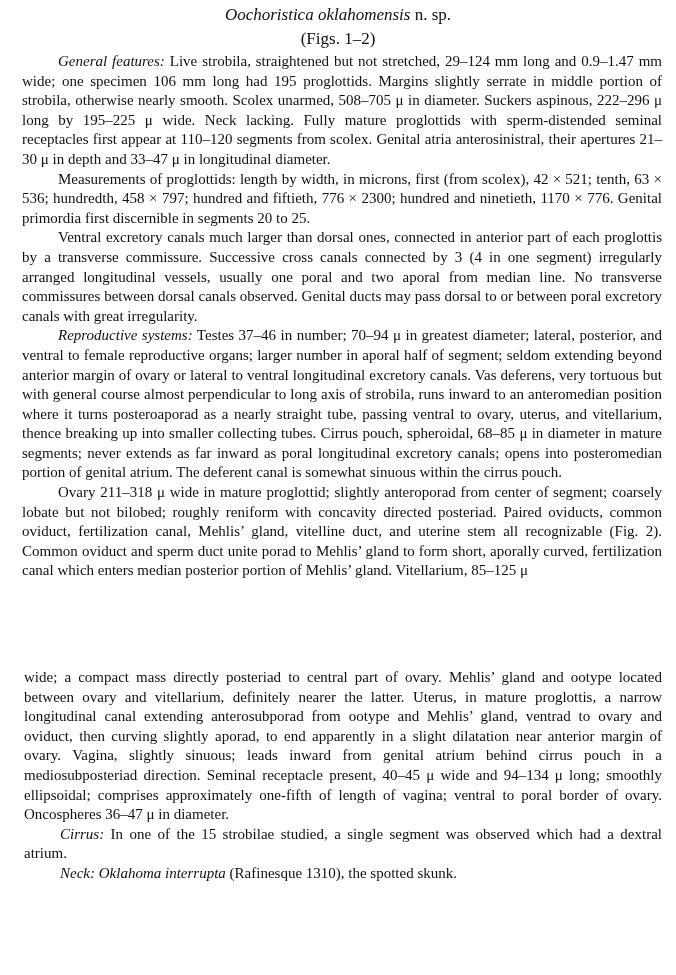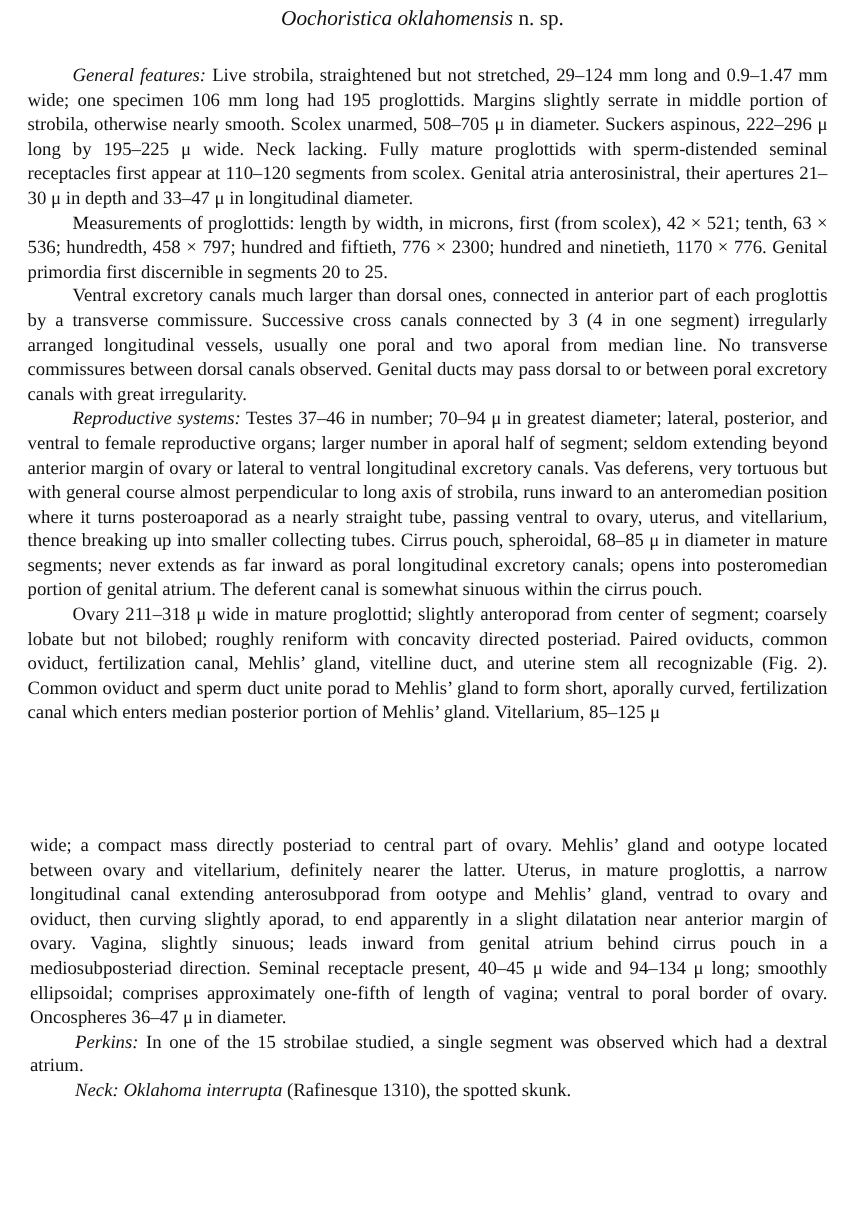--- a/index.html
+++ b/index.html
@@ -22,27 +22,28 @@
   p { margin: 0; text-indent: 36px; }
   em { font-style: italic; }
 </style>
 </head>
 <body>
 
 <div class="page">
   <div class="head title">
     <em>Oochoristica oklahomensis</em><span> n. sp.</span>
   </div>
+  <div class="head figs">(Figs. 1–2)</div>
 
   <div class="block block1">
     <p><em>General features:</em><span> Live strobila, straightened but not stretched, 29–124 mm long and 0.9–1.47 mm wide; one specimen 106 mm long had 195 proglottids. Margins slightly serrate in middle portion of strobila, otherwise nearly smooth. Scolex unarmed, 508–705 μ in diameter. Suckers aspinous, 222–296 μ long by 195–225 μ wide. Neck lacking. Fully mature proglottids with sperm-distended seminal receptacles first appear at 110–120 segments from scolex. Genital atria anterosinistral, their apertures 21–30 μ in depth and 33–47 μ in longitudinal diameter.</span></p>
     <p><span>Measurements of proglottids: length by width, in microns, first (from scolex), 42 × 521; tenth, 63 × 536; hundredth, 458 × 797; hundred and fiftieth, 776 × 2300; hundred and ninetieth, 1170 × 776. Genital primordia first discernible in segments 20 to 25.</span></p>
     <p><span>Ventral excretory canals much larger than dorsal ones, connected in anterior part of each proglottis by a transverse commissure. Successive cross canals connected by 3 (4 in one segment) irregularly arranged longitudinal vessels, usually one poral and two aporal from median line. No transverse commissures between dorsal canals observed. Genital ducts may pass dorsal to or between poral excretory canals with great irregularity.</span></p>
     <p><em>Reproductive systems:</em><span> Testes 37–46 in number; 70–94 μ in greatest diameter; lateral, posterior, and ventral to female reproductive organs; larger number in aporal half of segment; seldom extending beyond anterior margin of ovary or lateral to ventral longitudinal excretory canals. Vas deferens, very tortuous but with general course almost perpendicular to long axis of strobila, runs inward to an anteromedian position where it turns posteroaporad as a nearly straight tube, passing ventral to ovary, uterus, and vitellarium, thence breaking up into smaller collecting tubes. Cirrus pouch, spheroidal, 68–85 μ in diameter in mature segments; never extends as far inward as poral longitudinal excretory canals; opens into posteromedian portion of genital atrium. The deferent canal is somewhat sinuous within the cirrus pouch.</span></p>
     <p><span>Ovary 211–318 μ wide in mature proglottid; slightly anteroporad from center of segment; coarsely lobate but not bilobed; roughly reniform with concavity directed posteriad. Paired oviducts, common oviduct, fertilization canal, Mehlis’ gland, vitelline duct, and uterine stem all recognizable (Fig. 2). Common oviduct and sperm duct unite porad to Mehlis’ gland to form short, aporally curved, fertilization canal which enters median posterior portion of Mehlis’ gland. Vitellarium, 85–125 μ</span></p>
   </div>
 
   <div class="block block2">
     <p style="text-indent:0"><span>wide; a compact mass directly posteriad to central part of ovary. Mehlis’ gland and ootype located between ovary and vitellarium, definitely nearer the latter. Uterus, in mature proglottis, a narrow longitudinal canal extending anterosubporad from ootype and Mehlis’ gland, ventrad to ovary and oviduct, then curving slightly aporad, to end apparently in a slight dilatation near anterior margin of ovary. Vagina, slightly sinuous; leads inward from genital atrium behind cirrus pouch in a mediosubposteriad direction. Seminal receptacle present, 40–45 μ wide and 94–134 μ long; smoothly ellipsoidal; comprises approximately one-fifth of length of vagina; ventral to poral border of ovary. Oncospheres 36–47 μ in diameter.</span></p>
-    <p><em>Perkins:</em><span> In one of the 15 strobilae studied, a single segment was observed which had a dextral atrium.</span></p>
+    <p><em>Cirrus:</em><span> In one of the 15 strobilae studied, a single segment was observed which had a dextral atrium.</span></p>
     <p><em>Neck:</em><em> Oklahoma interrupta</em><span> (Rafinesque 1310), the spotted skunk.</span></p>
   </div>
 </div>
 
 </body></html>

